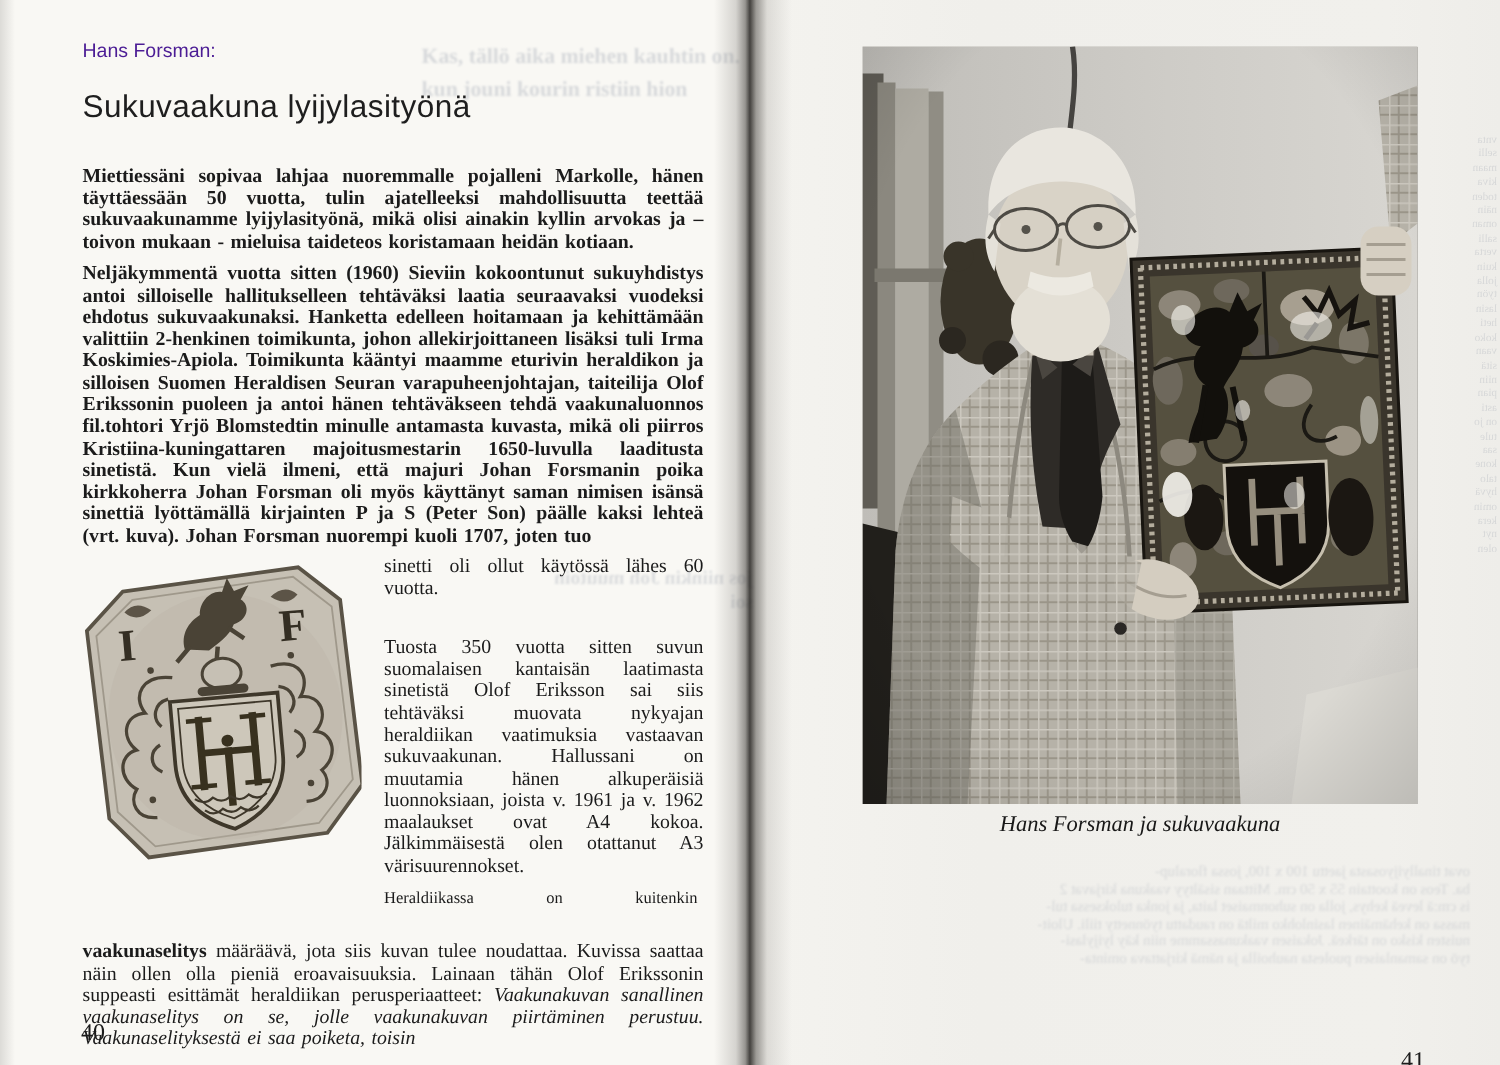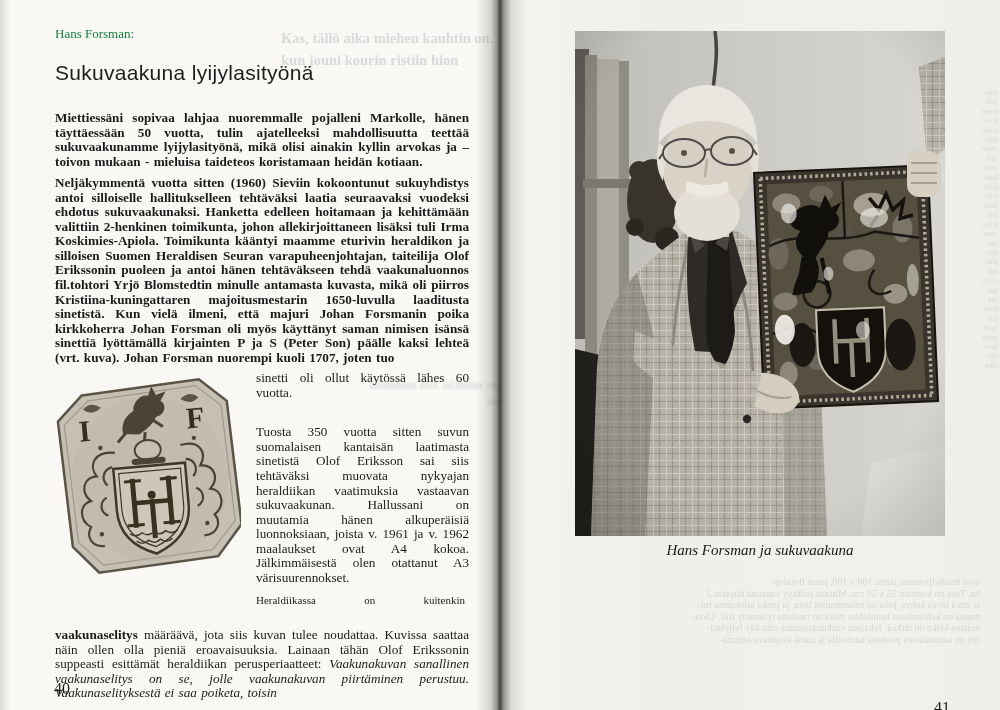--- a/index.html
+++ b/index.html
@@ -9,21 +9,21 @@
         background:linear-gradient(90deg,rgba(90,88,84,.18),rgba(0,0,0,0));}
   .page-right-bg{position:absolute;left:505px;top:0;width:495px;height:710px;
         background:linear-gradient(90deg,#f4f3ef 0%,#f0efeb 30%,#f1f0ec 85%,#eeede9 100%);}
   .gutter{position:absolute;left:476px;top:0;width:52px;height:710px;
         background:linear-gradient(90deg,rgba(120,117,112,0) 0%,rgba(120,117,112,.28) 28%,
         rgba(70,67,63,.55) 40%,rgba(42,40,37,.88) 46%,rgba(80,77,72,.55) 54%,
         rgba(150,147,141,.25) 68%,rgba(160,158,152,0) 100%);}
 
   
   .left-content{position:absolute;left:55px;top:26px;width:414px;color:#1b1b1b;}
-  .author{font-family:Liberation Serif, serif;font-size:13px;color:#15803d;}
+  .author{font-family:Liberation Sans, sans-serif;font-size:13px;color:#4c1d95;}
   .title{font-family:"Liberation Sans",sans-serif;font-size:21px;font-weight:400;
          letter-spacing:.3px;color:#1e1e1e;margin:19px 0 0 0;}
   .body{font-size:13.2px;line-height:14.55px;text-align:justify;margin:0;word-spacing:1px;}
   .p1{margin-top:26px;font-weight:bold;}
   .p2{margin-top:7px;font-weight:bold;}
   .wrapzone{display:flex;gap:15px;margin-top:6px;}
   .seal-box{width:186px;flex:none;padding-top:3px;}
   .right-col{flex:1;min-width:0;}
   .p3{margin-top:25px;}
   .spread{display:flex;justify-content:space-between;margin-top:8px;padding-right:4px;

